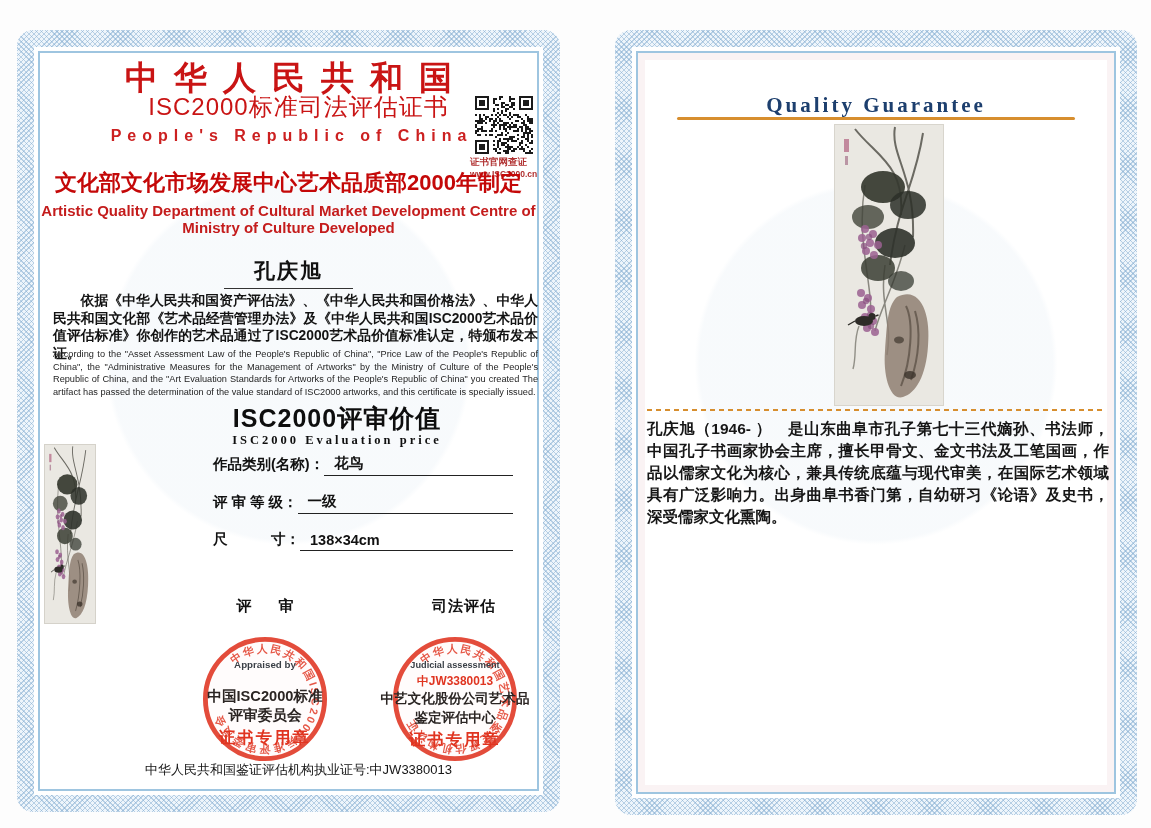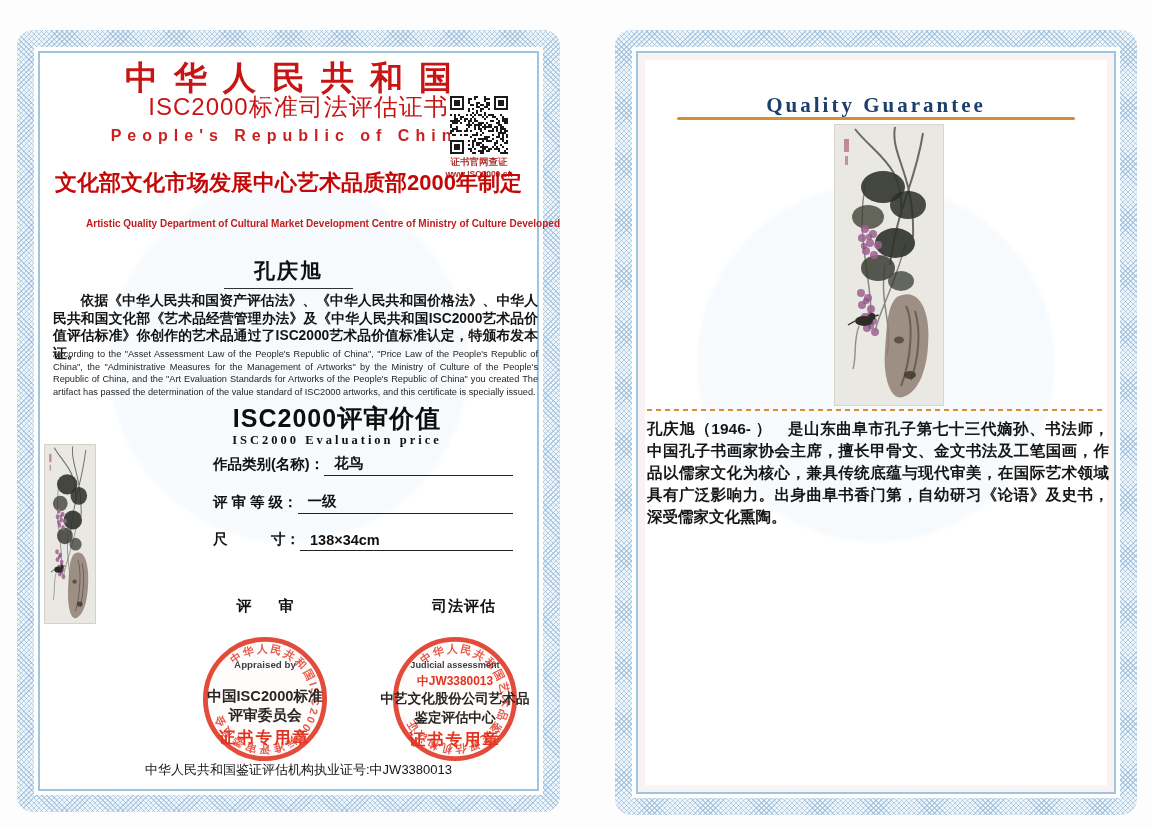--- a/index.html
+++ b/index.html
@@ -31,26 +31,26 @@
     background:radial-gradient(circle at 50% 42%, rgba(150,185,214,.07) 0 36%, transparent 37%);
   }
 
   
   .abs{position:absolute;}
   .ctr{left:0;right:0;text-align:center;}
   .lp-title1{top:26px;font-size:33px;font-weight:800;color:#c91414;letter-spacing:16px;padding-left:16px;}
   .lp-title2{top:61px;font-size:24px;font-weight:400;color:#c91414;letter-spacing:1px;margin-left:20px;}
   .lp-en1{top:97px;font-size:16px;font-weight:700;color:#cc2020;letter-spacing:6px;padding-left:6px;}
   .lp-en2{top:118px;font-size:13.5px;font-weight:700;color:#cc2020;letter-spacing:.6px;}
-  .qr-block{left:428px;top:66px;width:68px;text-align:center;}
+  .qr-block{left:453px;top:66px;width:68px;text-align:left;}
   .qr-block svg{width:58px;height:58px;background:#fff;display:block;margin:0 auto;}
   .qr-cap1{font-size:9.5px;font-weight:700;color:#b03030;margin-top:2px;}
   .qr-cap2{font-size:8.5px;font-weight:700;color:#b03030;}
   .lp-issuer{top:138px;font-size:22px;font-weight:900;color:#c40808;letter-spacing:0;}
-  .lp-issuer-en{top:188px;font-size:10px;font-weight:700;color:#c41c1c;text-align:right;}
+  .lp-issuer-en{top:172px;font-size:15px;font-weight:700;color:#c41c1c;}
   .lp-certrow{top:198px;font-size:13.5px;color:#111;}
   .lp-certrow .cert-label{font-weight:700;}
   .lp-certrow .cert-value{
     display:inline-block;font-size:15px;font-weight:800;letter-spacing:1px;
     border-bottom:1.6px solid #222;padding:0 16px 1px;margin-left:6px;
   }
   .lp-name{top:227px;}
   .lp-name span{
     display:inline-block;font-size:21px;font-weight:800;color:#111;
     border-bottom:1.6px solid #333;padding:0 30px 3px;letter-spacing:2px;

